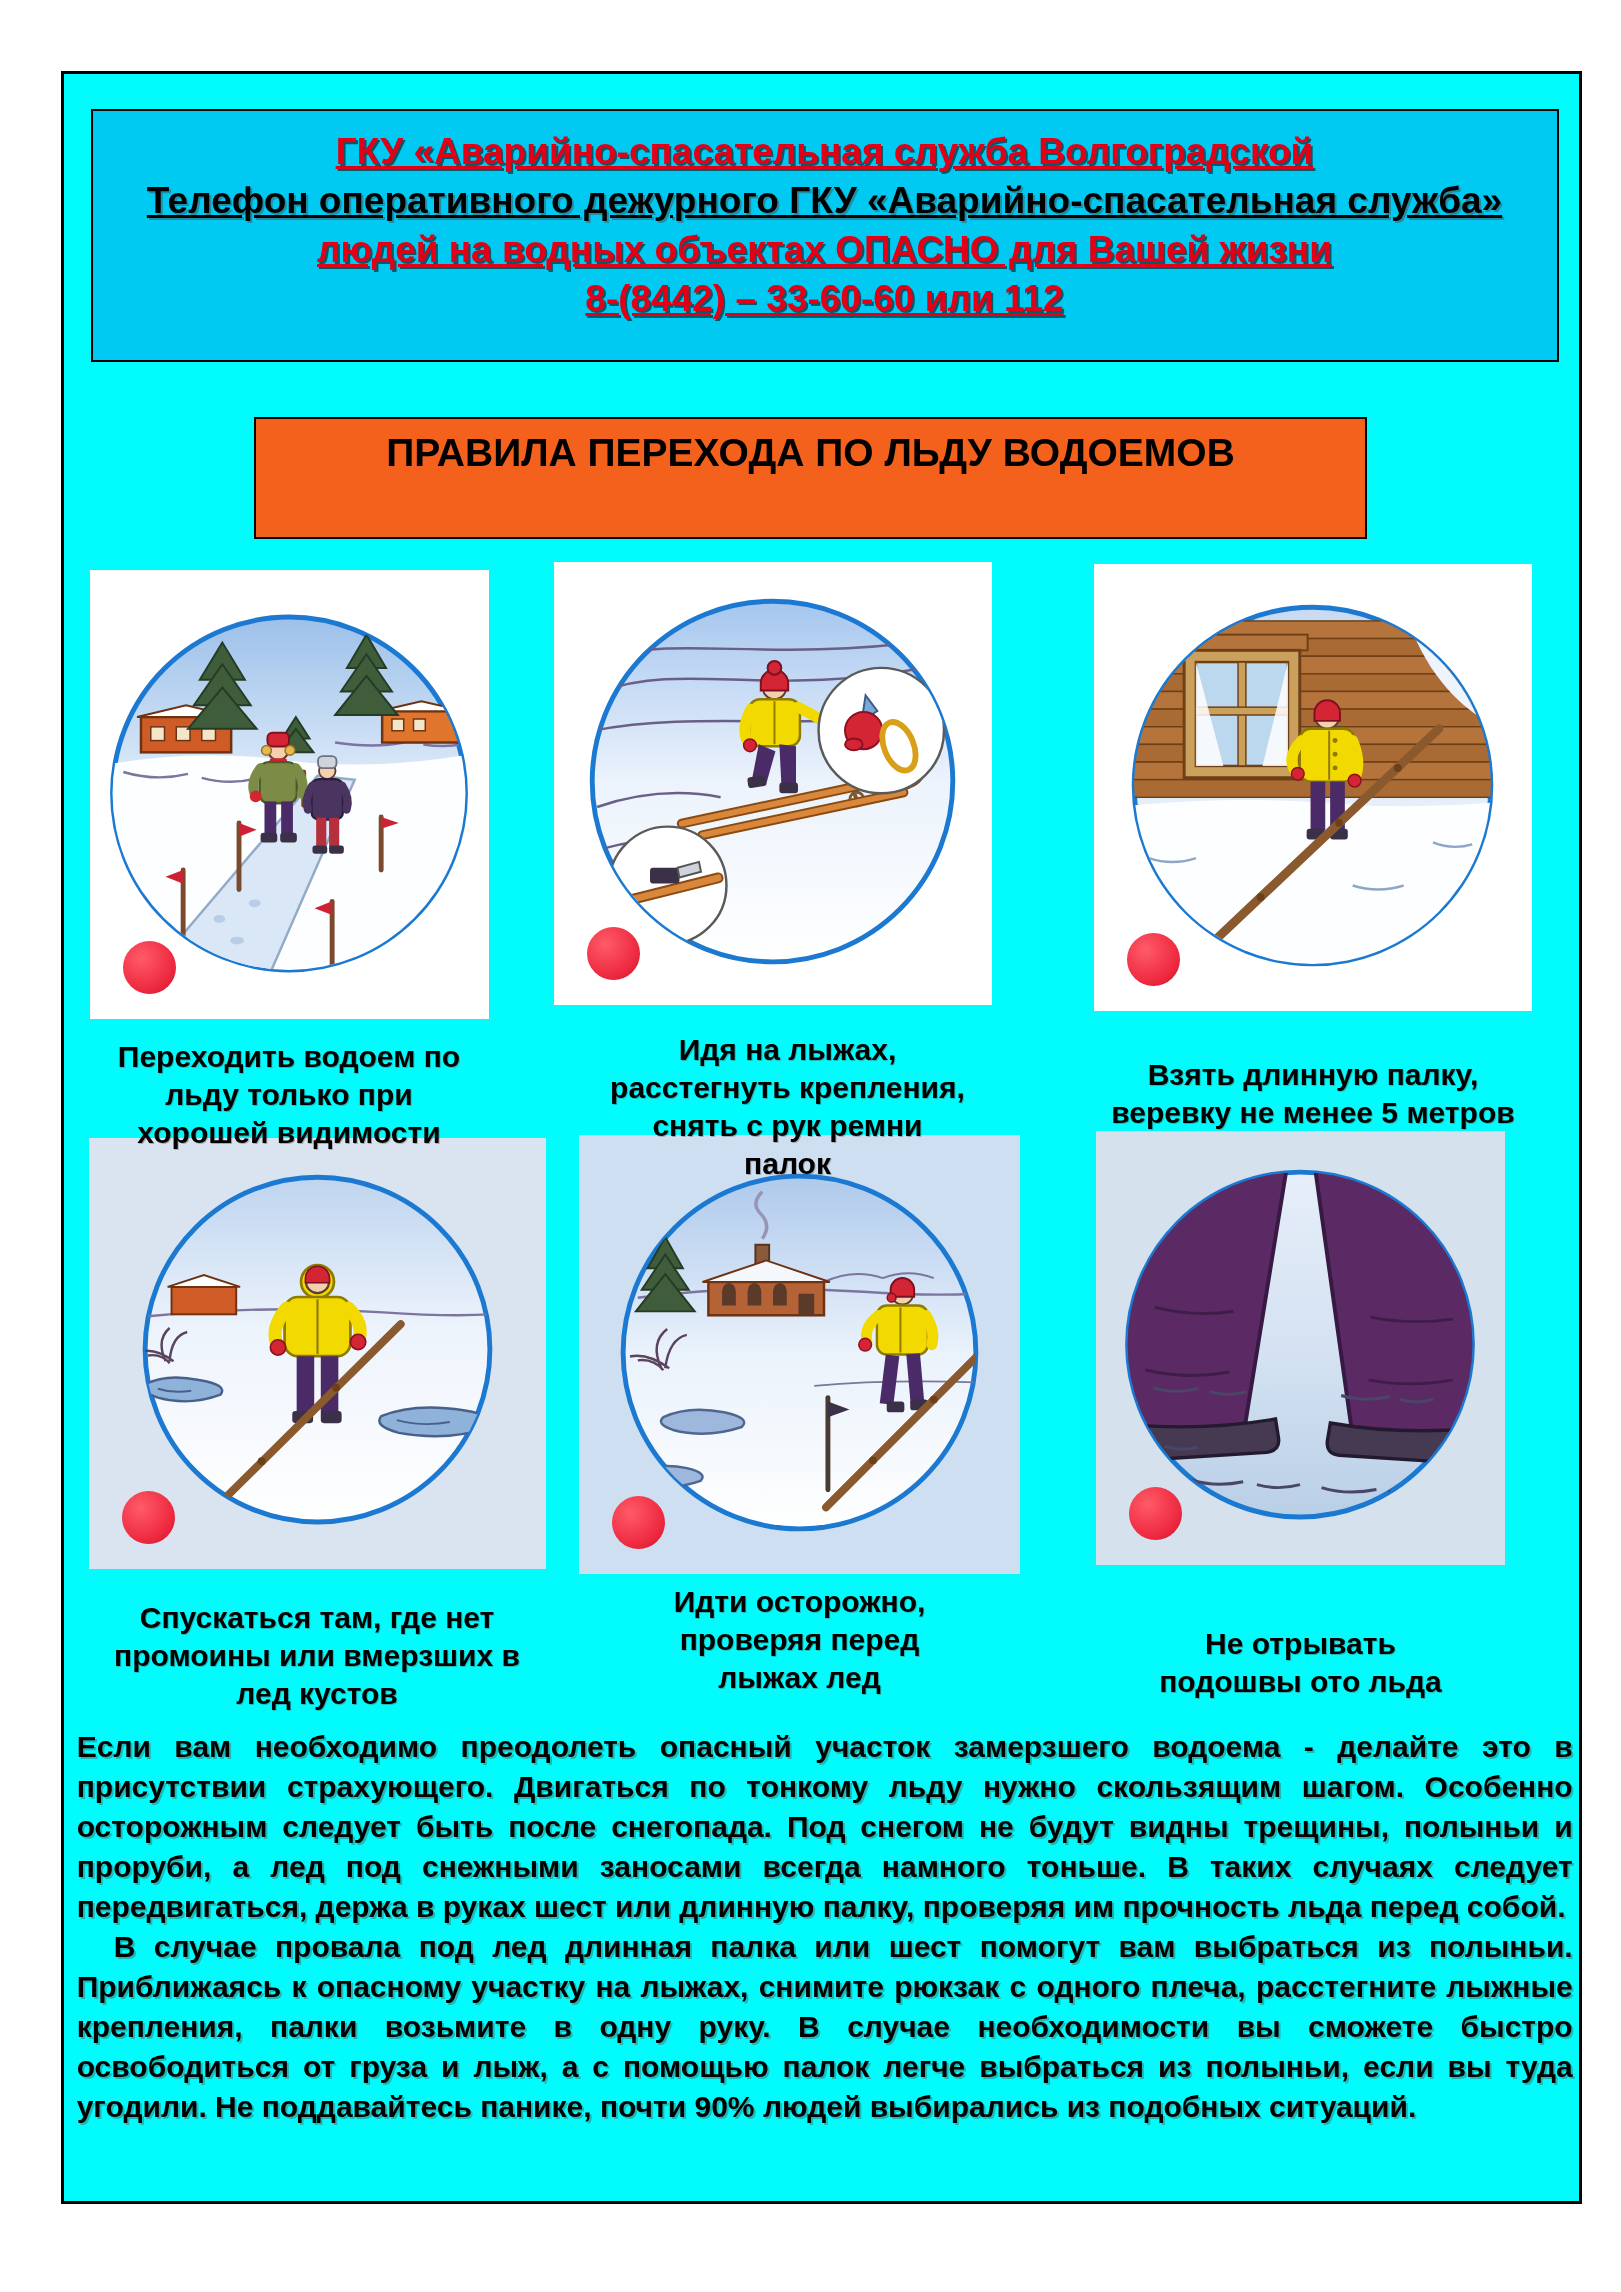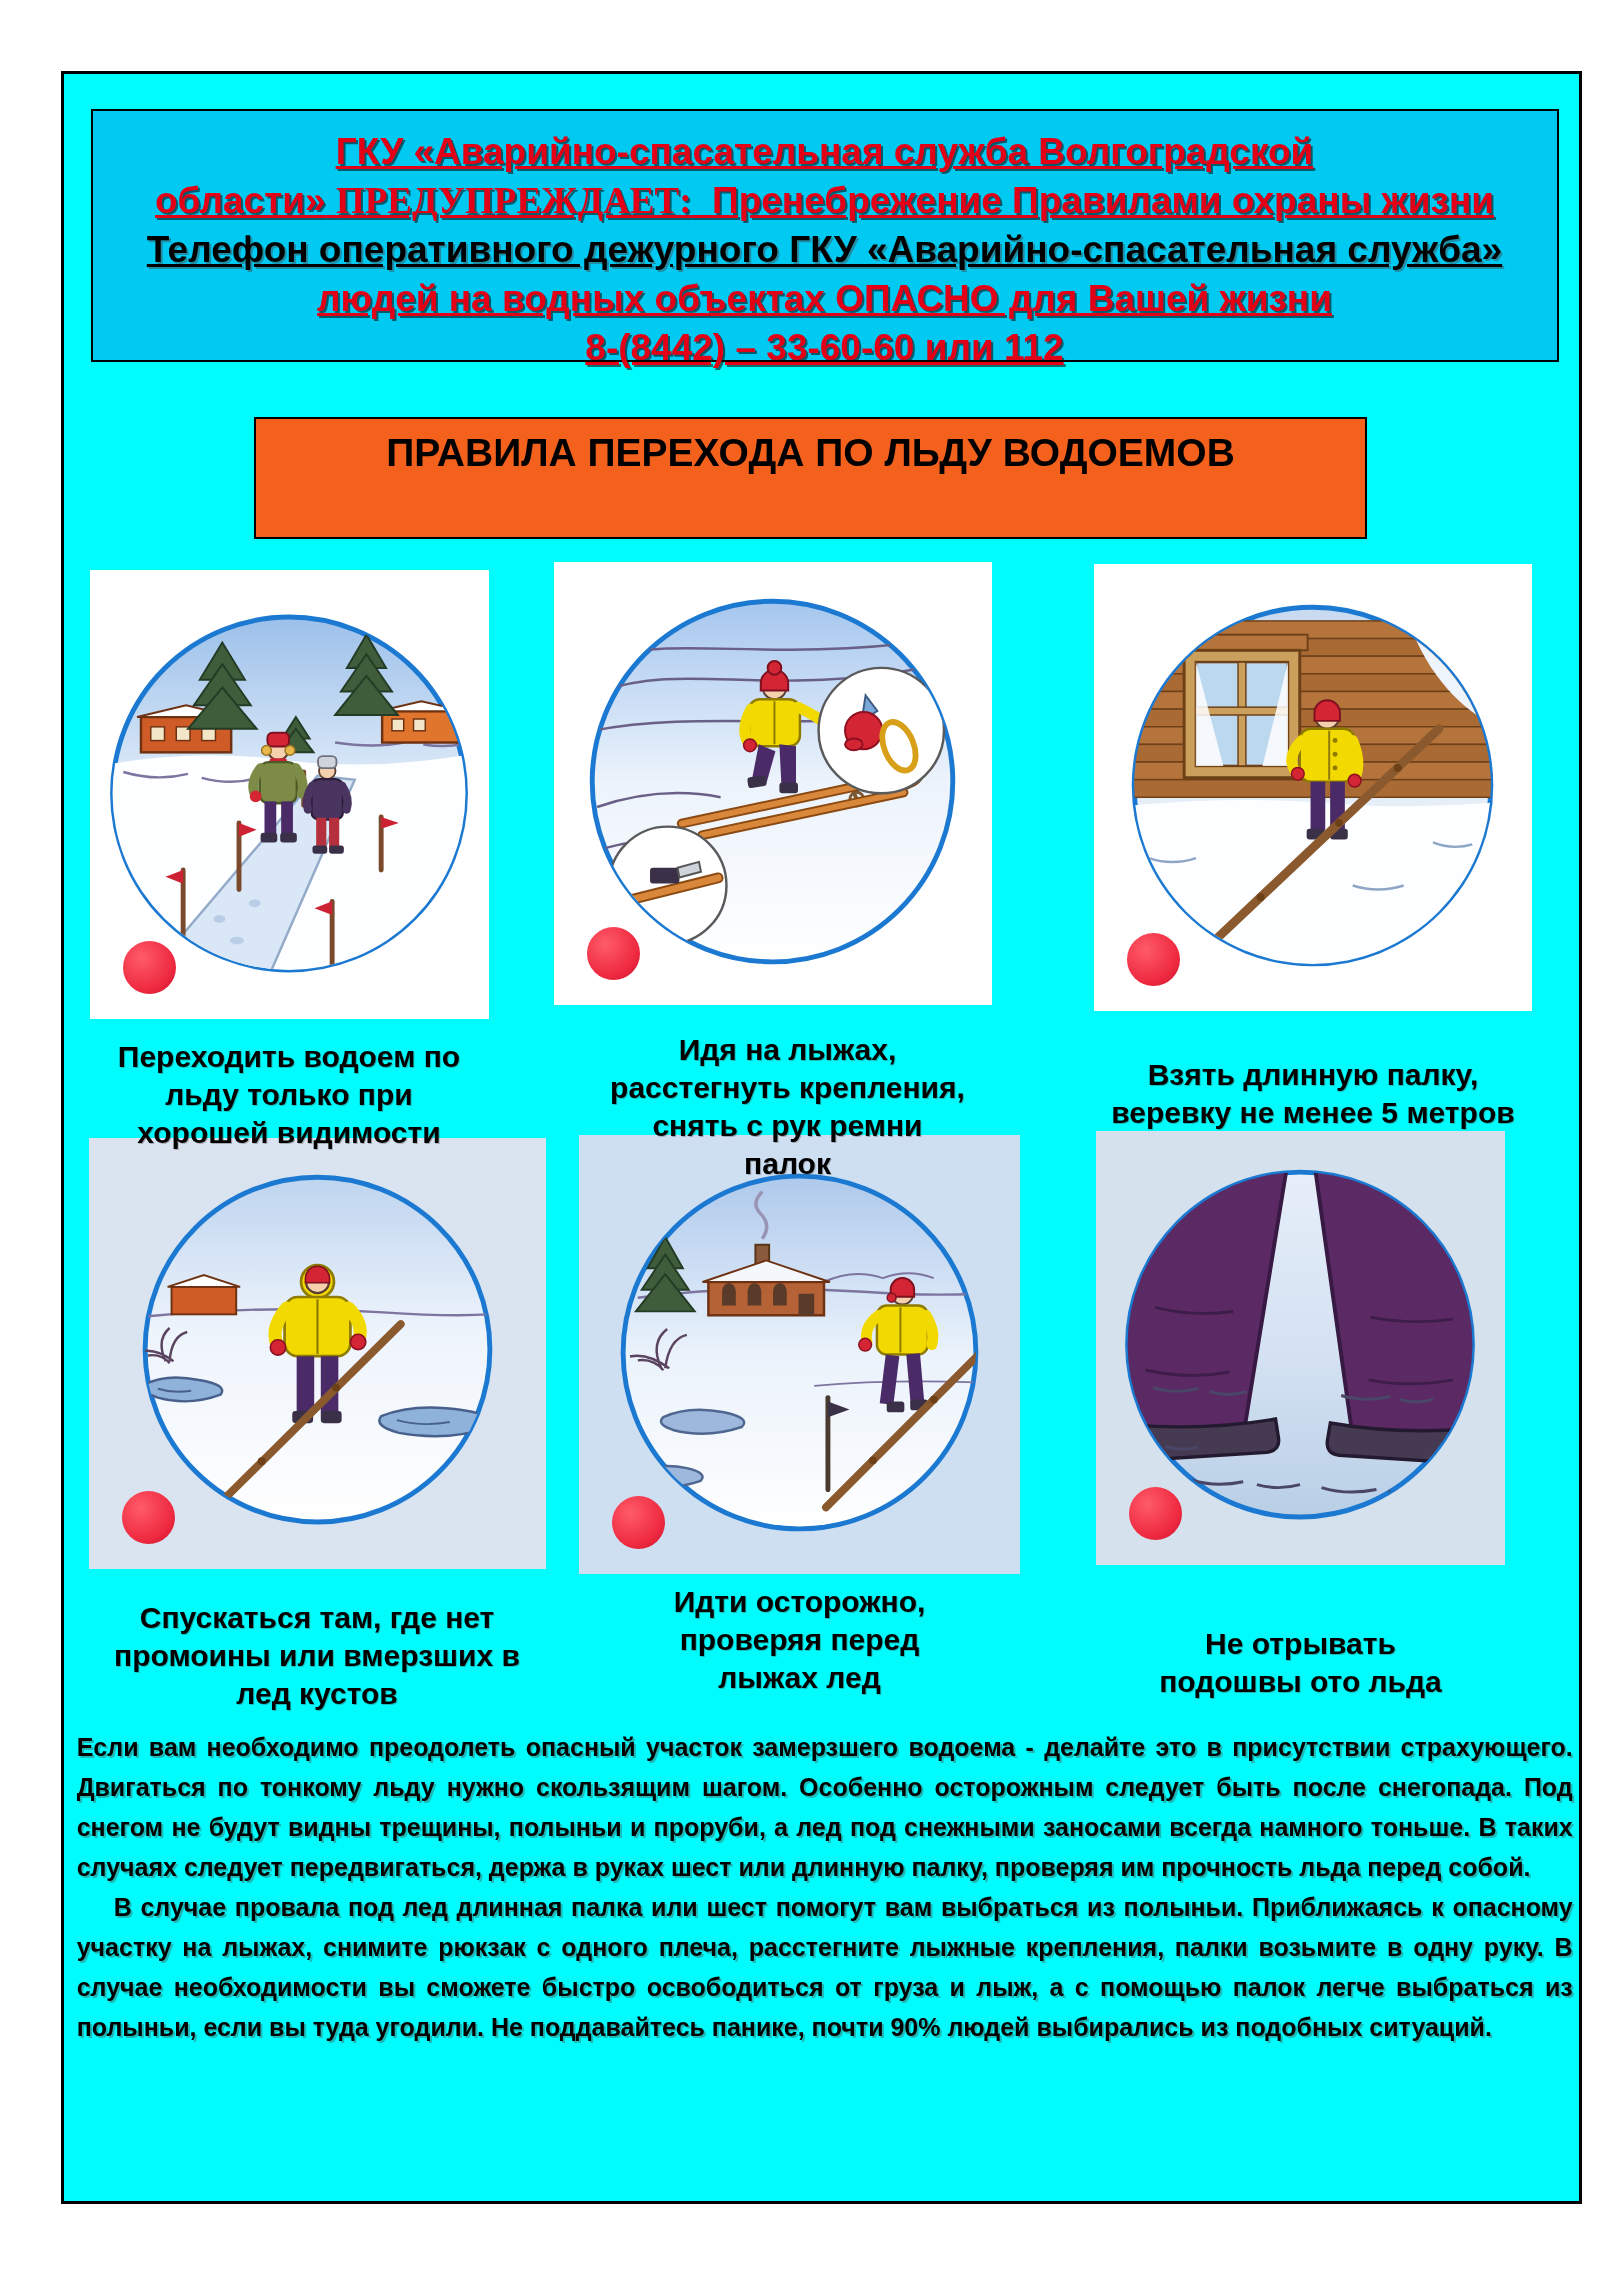--- a/index.html
+++ b/index.html
@@ -36,34 +36,33 @@
        color:#000;text-shadow:1px 1px 0 rgba(70,70,70,.35);}
   .cap span{display:inline-block;}
   .cap1{left:25.5px;top:964px;width:399px;}  .cap1 span{max-width:361px;}
   .cap2{left:490px;top:957px;width:438px;} .cap2 span{max-width:365px;margin-left:29px;}
   .cap3{left:1030px;top:982px;width:438px;} .cap3 span{max-width:423px;text-align:center;}
   .cap4{left:24.5px;top:1525px;width:457px;} .cap4 span{max-width:412px;}
   .cap5{left:515px;top:1509px;width:441px;} .cap5 span{max-width:296px;}
   .cap6{left:1032px;top:1551px;width:409px;} .cap6 span{max-width:300px;}
   
   .body-text{position:absolute;left:12.7px;top:1653px;width:1496px;color:#000;
-             font-weight:bold;font-size:25px;line-height:40px;text-align:justify;
+             font-weight:bold;font-size:30px;line-height:40px;text-align:justify;
              text-shadow:2px 2px 0 rgba(80,80,80,.4);}
   .body-text p{margin:0;}
   .body-text p.indent{text-indent:37px;}
 </style>
 </head>
 <body>
 
 <div class="page">
   <div class="frame">
 
     <div class="header-box">
       <div class="hline red">ГКУ «Аварийно-спасательная служба Волгоградской</div>
-      <div class="hline red"><span>области»</span> <span class="serif">ПРЕДУПРЕЖДАЕТ:</span>&nbsp; <span>Пренебрежение Правилами охраны жизни</span></div>
       <div class="hline black">Телефон оперативного дежурного ГКУ «Аварийно-спасательная служба»</div>
       <div class="hline red">людей на водных объектах ОПАСНО для Вашей жизни</div>
       <div class="hline red">8-(8442) – 33-60-60 или 112</div>
     </div>
 
     <div class="title-box">
       <div class="t">ПРАВИЛА ПЕРЕХОДА ПО ЛЬДУ ВОДОЕМОВ</div>
     </div>
 
     <div class="card c1">

